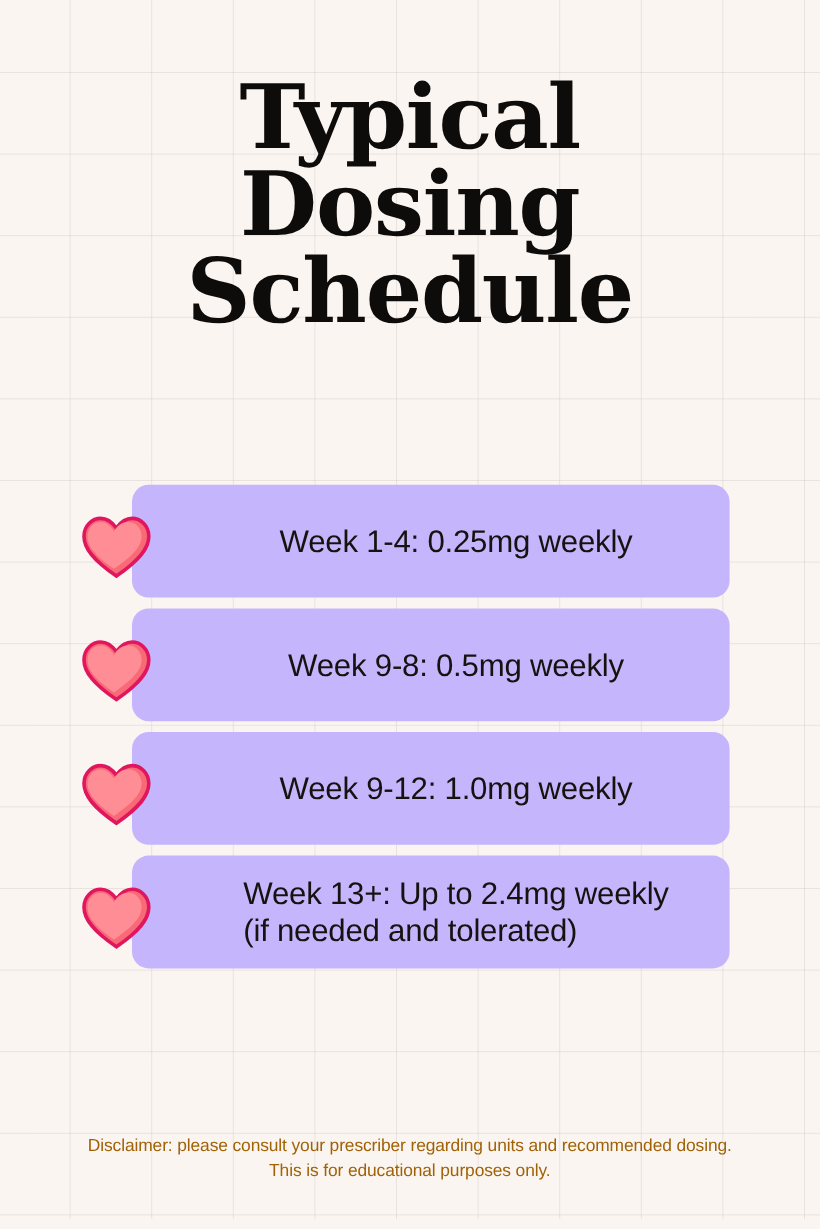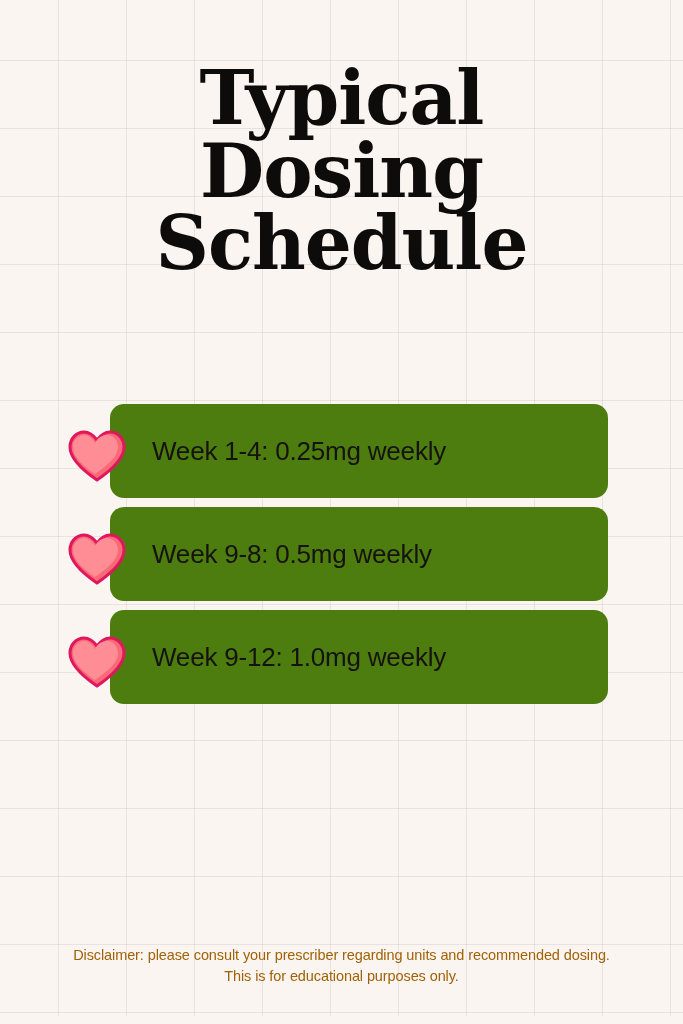--- a/index.html
+++ b/index.html
@@ -65,26 +65,27 @@
     height: 96px;
     margin-bottom: 7px;
   }
 
   .dose-pill {
     position: absolute;
     left: 110px;
     top: 0;
     width: 498px;
     height: 94px;
-    background: #4d7c0f;
+    background: #c4b5fd;
     border-radius: 14px;
     display: flex;
     align-items: center;
     box-sizing: border-box;
     padding-left: 42px;
+    justify-content: center;
   }
 
   .dose-text {
     font-size: 26px;
     color: #16120f;
     line-height: 1.18;
     white-space: pre-line;
     letter-spacing: -0.2px;
   }
 
@@ -155,19 +156,31 @@
         <span class="dose-text">Week 9-12: 1.0mg weekly</span>
       </div>
       <span class="heart">
         <svg viewBox="0 0 58 52" xmlns="http://www.w3.org/2000/svg">
           <path d="M29 50 C 10 37, 2 27, 2 17 C 2 8, 9 2, 16 2 C 22 2, 26 6, 29 10 C 32 6, 36 2, 42 2 C 49 2, 56 8, 56 17 C 56 27, 48 37, 29 50 Z" fill="#f96a77" stroke="#e0175f" stroke-width="3"></path>
           <path d="M27 44 C 11 33, 5 25, 5 17 C 5 10, 10 5, 16 5 C 21 5, 25 9, 27 13 C 29 9, 33 5, 39 5 C 45 5, 50 10, 50 17 C 50 25, 43 33, 27 44 Z" fill="#ff8d96"></path>
         </svg>
       </span>
     </div>
 
+    <div class="dose-row">
+      <div class="dose-pill">
+        <span class="dose-text">Week 13+: Up to 2.4mg weekly
+(if needed and tolerated)</span>
+      </div>
+      <span class="heart">
+        <svg viewBox="0 0 58 52" xmlns="http://www.w3.org/2000/svg">
+          <path d="M29 50 C 10 37, 2 27, 2 17 C 2 8, 9 2, 16 2 C 22 2, 26 6, 29 10 C 32 6, 36 2, 42 2 C 49 2, 56 8, 56 17 C 56 27, 48 37, 29 50 Z" fill="#f96a77" stroke="#e0175f" stroke-width="3"></path>
+          <path d="M27 44 C 11 33, 5 25, 5 17 C 5 10, 10 5, 16 5 C 21 5, 25 9, 27 13 C 29 9, 33 5, 39 5 C 45 5, 50 10, 50 17 C 50 25, 43 33, 27 44 Z" fill="#ff8d96"></path>
+        </svg>
+      </span>
+    </div>
 
   </div>
 
   <div class="disclaimer">Disclaimer: please consult your prescriber regarding units and recommended dosing.
 This is for educational purposes only.</div>
 
 </div>
 
 </body></html>

